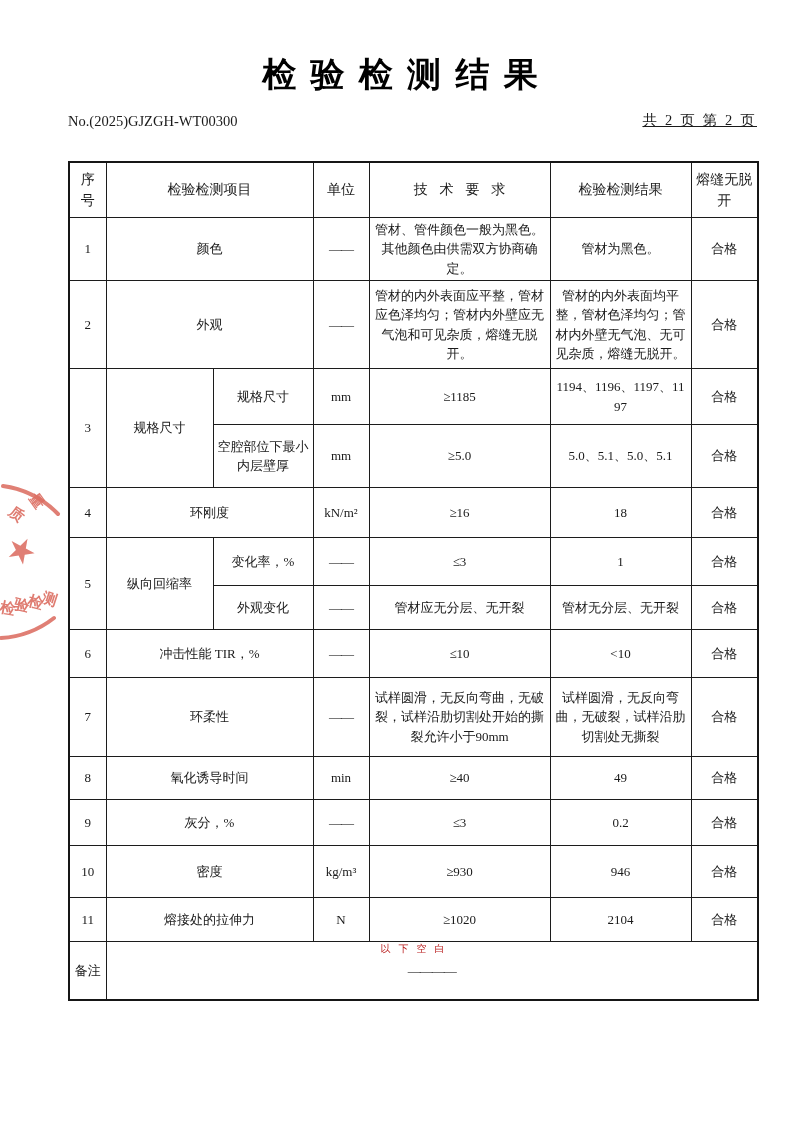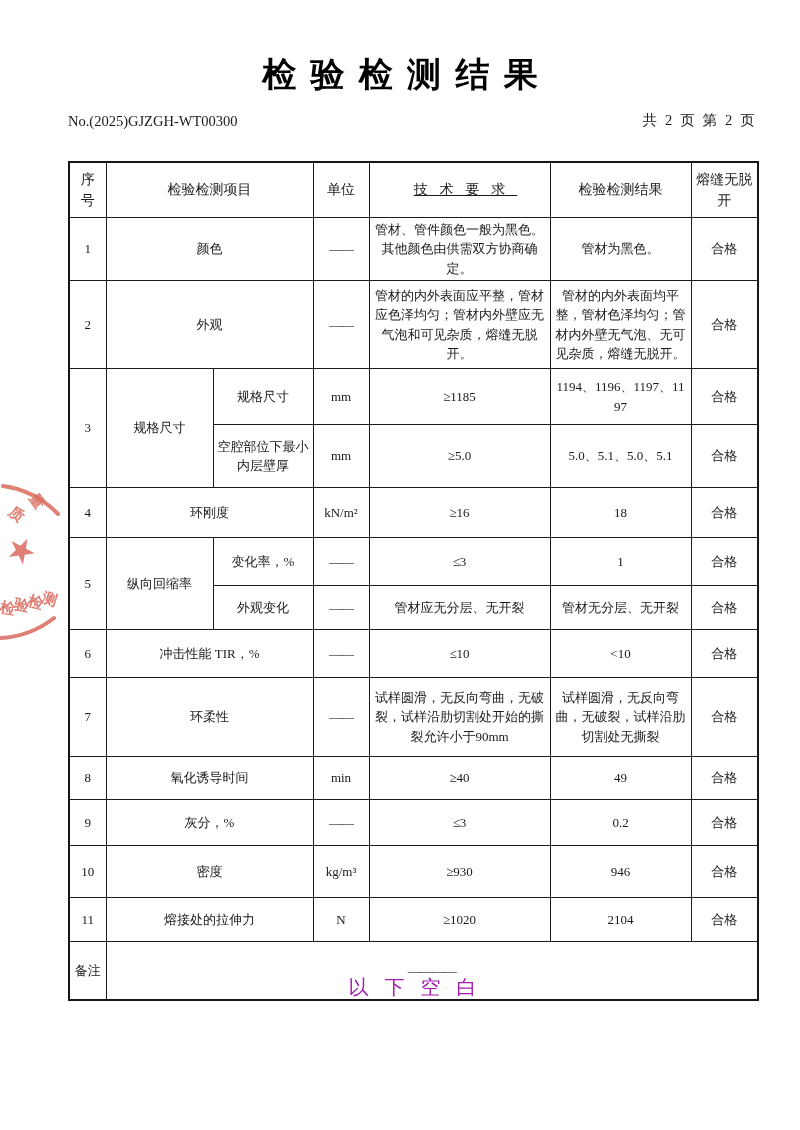--- a/index.html
+++ b/index.html
@@ -12,48 +12,48 @@
   .doc-title{
     position:absolute;top:52px;left:0;width:800px;text-align:center;
     font-size:34px;font-weight:700;letter-spacing:0.42em;text-indent:0.42em;
     color:#000;
   }
   .doc-meta{
     position:absolute;top:111px;left:68px;width:689px;
     display:flex;justify-content:space-between;align-items:flex-end;
     font-size:14.5px;
   }
-  .doc-meta .pageinfo{letter-spacing:0.15em;}
+  .doc-meta .pageinfo{letter-spacing:0.15em;text-decoration:underline;}
   
   table.result{
     position:absolute;top:161px;left:68px;width:689px;
     border-collapse:collapse;table-layout:fixed;
     border:2.5px solid #161616;
   }
   table.result th, table.result td{
     border:1.7px solid #1c1c1c;
     padding:2px 4px;
     text-align:center;vertical-align:middle;
     font-size:13px;line-height:1.5;font-weight:normal;
     word-break:break-all;overflow:hidden;
   }
   table.result th{font-size:14px;}
-  th.spread{letter-spacing:0.85em;text-indent:0.85em;text-decoration:underline;}
+  th.spread{letter-spacing:0.85em;text-indent:0.85em;}
   td.seq{font-size:13.5px;}
   td.dash{letter-spacing:-1px;color:#2a2a2a;}
   
   tr.hHead{height:55px} tr.h57{height:57px} tr.h88{height:88px}
   tr.h56{height:56px} tr.h47{height:63px} tr.h50{height:50px}
   tr.h48{height:48px} tr.h44{height:44px} tr.h79{height:79px}
   tr.h43{height:43px} tr.h46{height:46px} tr.h52{height:52px}
   tr.h58{height:58px}
   
   .below-blank{
-    position:absolute;top:974px;left:68px;width:689px;text-align:center;
-    font-size:20px;letter-spacing:0.8em;text-indent:0.8em;color:#a21caf;
+    position:absolute;top:942px;left:68px;width:689px;text-align:center;
+    font-size:10px;letter-spacing:0.8em;text-indent:0.8em;color:#b91c1c;
   }
   
   .stamp{
     position:absolute;left:0;top:472px;width:64px;height:172px;
     pointer-events:none;
   }
   .stamp .arc{position:absolute;left:0;top:0;}
   .stamp .ch{
     position:absolute;font-size:15px;font-weight:700;
     font-family:"Liberation Serif","DejaVu Serif",serif;

